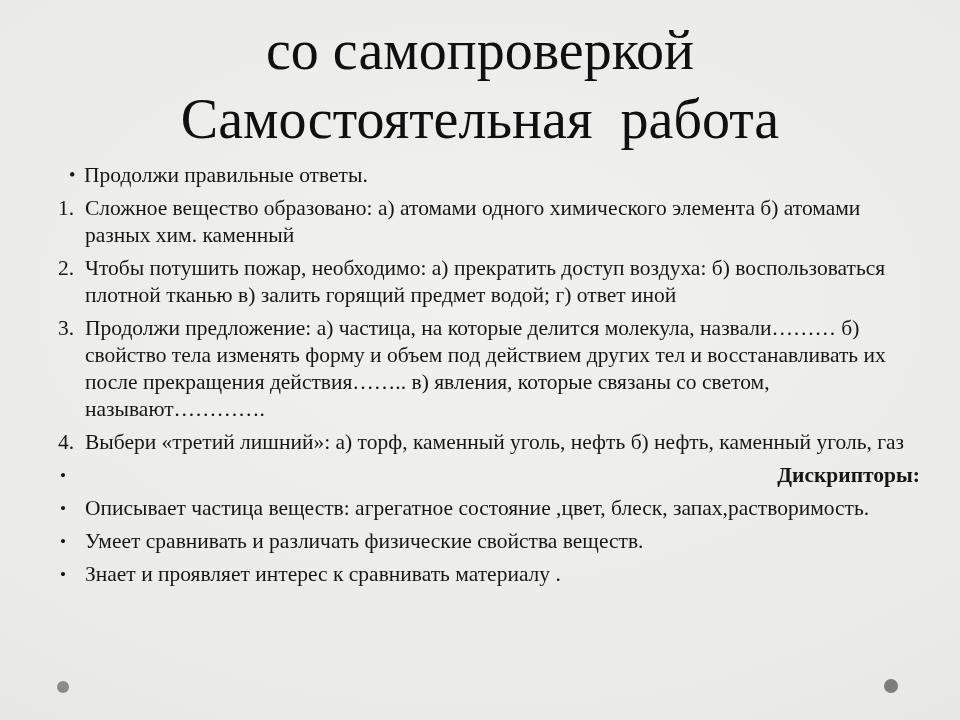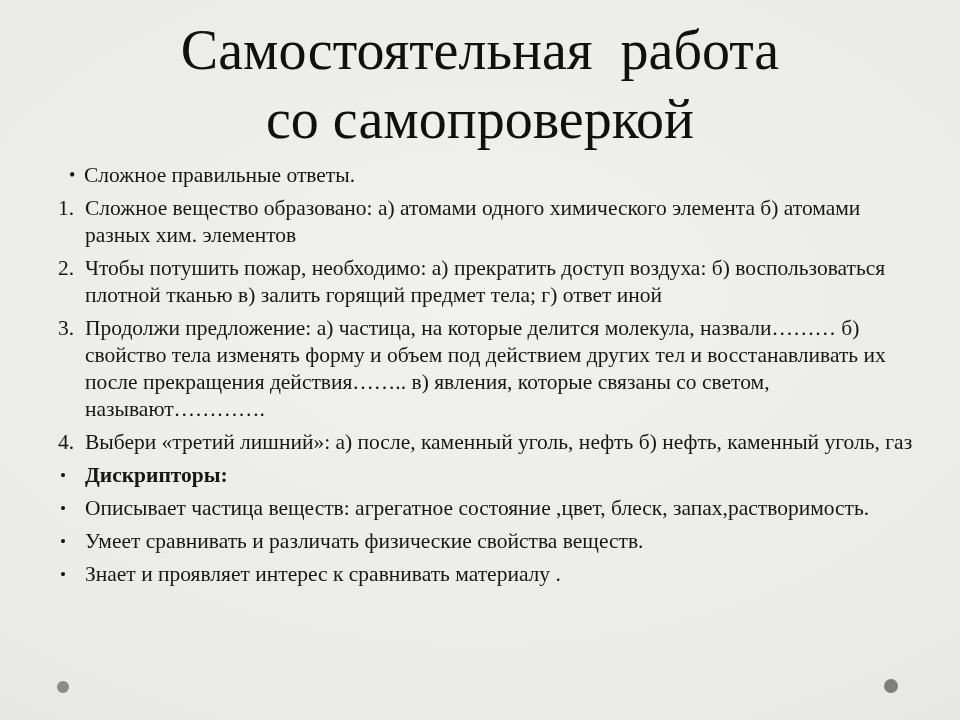--- a/index.html
+++ b/index.html
@@ -53,20 +53,21 @@
     width: 25px;
     margin-left: 20px;
     font-size: 0.8em;
     line-height: 27px;
   }
   .itext {
     flex: 1 1 auto;
   }
   .bold {
     font-weight: 700;
+    text-align: right;
   }
   .dot {
     position: absolute;
     border-radius: 50%;
   }
   .dot-left {
     left: 57px;
     top: 681px;
     width: 12px;
     height: 12px;
@@ -79,49 +80,49 @@
     height: 14px;
     background: #7e7e7e;
   }
 </style>
 </head>
 <body>
 
 <div class="slide">
 
   <div class="title">
+    <div class="tline">со самопроверкой</div>
     <div class="tline">Самостоятельная  работа</div>
-    <div class="tline">со самопроверкой</div>
   </div>
 
   <div class="content">
 
     <div class="row">
       <span class="marker-intro">•</span>
-      <span class="itext">Сложное правильные ответы.</span>
+      <span class="itext">Продолжи правильные ответы.</span>
     </div>
 
     <div class="row">
       <span class="num">1.</span>
-      <span class="itext">Сложное вещество образовано: а) атомами одного химического элемента б) атомами разных хим. элементов</span>
+      <span class="itext">Сложное вещество образовано: а) атомами одного химического элемента б) атомами разных хим. каменный</span>
     </div>
 
     <div class="row">
       <span class="num">2.</span>
-      <span class="itext">Чтобы потушить пожар, необходимо: а) прекратить доступ воздуха: б) воспользоваться плотной тканью в) залить горящий предмет тела; г) ответ иной</span>
+      <span class="itext">Чтобы потушить пожар, необходимо: а) прекратить доступ воздуха: б) воспользоваться плотной тканью в) залить горящий предмет водой; г) ответ иной</span>
     </div>
 
     <div class="row">
       <span class="num">3.</span>
       <span class="itext">Продолжи предложение: а) частица, на которые делится молекула, назвали……… б) свойство тела изменять форму и объем под действием других тел и восстанавливать их после прекращения действия…….. в) явления, которые связаны со светом, называют………….</span>
     </div>
 
     <div class="row">
       <span class="num">4.</span>
-      <span class="itext">Выбери «третий лишний»: а) после, каменный уголь, нефть б) нефть, каменный уголь, газ</span>
+      <span class="itext">Выбери «третий лишний»: а) торф, каменный уголь, нефть б) нефть, каменный уголь, газ</span>
     </div>
 
     <div class="row">
       <span class="marker-desc">•</span>
       <span class="itext bold">Дискрипторы:</span>
     </div>
 
     <div class="row">
       <span class="marker-desc">•</span>
       <span class="itext">Описывает частица веществ: агрегатное состояние ,цвет, блеск, запах,растворимость.</span>

